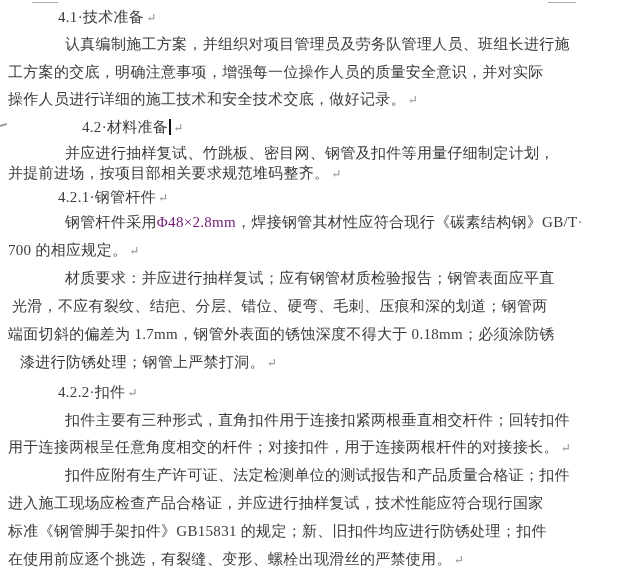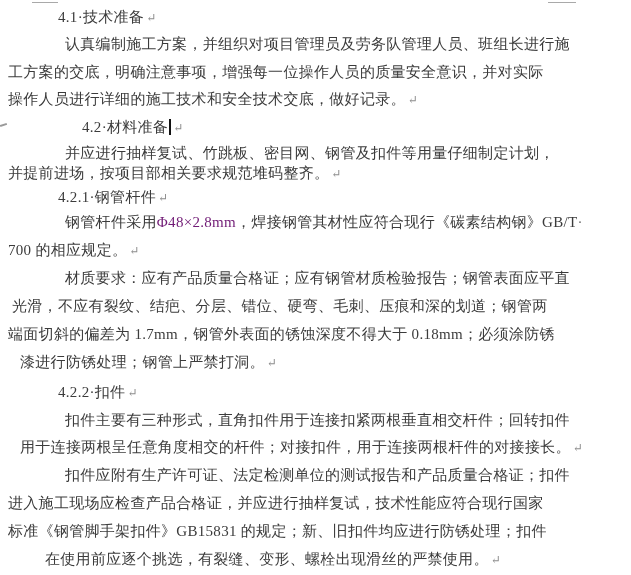--- a/index.html
+++ b/index.html
@@ -49,28 +49,28 @@
   <div class="line" style="left:46px;top:119px;margin-left:36px;"><span>4.2·材料准备</span><span class="caret"></span><span class="pmark">↵</span></div>
 
   <div class="line" style="left:65px;top:145px;"><span>并应进行抽样复试、竹跳板、密目网、钢管及扣件等用量仔细制定计划，</span></div>
   <div class="line" style="left:8px;top:165px;"><span>并提前进场，按项目部相关要求规范堆码整齐。</span><span class="pmark">↵</span></div>
 
   <div class="line" style="left:58px;top:189px;"><span>4.2.1·钢管杆件</span><span class="pmark">↵</span></div>
 
   <div class="line" style="left:65px;top:214px;"><span>钢管杆件采用</span><span class="blue">Φ48×2.8mm</span><span>，焊接钢管其材性应符合现行《碳素结构钢》GB/T</span><span class="sdot">·</span></div>
   <div class="line" style="left:8px;top:242px;"><span>700 的相应规定。</span><span class="pmark">↵</span></div>
 
-  <div class="line" style="left:65px;top:270px;"><span>材质要求：应有产品质量合格证；应有钢管材质检验报告；钢管表面应平直</span></div>
+  <div class="line" style="left:65px;top:270px;"><span>材质要求：并应进行抽样复试；应有钢管材质检验报告；钢管表面应平直</span></div>
   <div class="line" style="left:12px;top:298px;"><span>光滑，不应有裂纹、结疤、分层、错位、硬弯、毛刺、压痕和深的划道；钢管两</span></div>
   <div class="line" style="left:8px;top:326px;"><span>端面切斜的偏差为 1.7mm，钢管外表面的锈蚀深度不得大于 0.18mm；必须涂防锈</span></div>
   <div class="line" style="left:20px;top:354px;"><span>漆进行防锈处理；钢管上严禁打洞。</span><span class="pmark">↵</span></div>
 
   <div class="line" style="left:58px;top:384px;"><span>4.2.2·扣件</span><span class="pmark">↵</span></div>
 
   <div class="line" style="left:65px;top:412px;"><span>扣件主要有三种形式，直角扣件用于连接扣紧两根垂直相交杆件；回转扣件</span></div>
-  <div class="line" style="left:20px;top:439px;"><span>用于连接两根呈任意角度相交的杆件；对接扣件，用于连接两根杆件的对接接长。</span><span class="pmark">↵</span></div>
+  <div class="line" style="left:8px;top:439px;"><span>用于连接两根呈任意角度相交的杆件；对接扣件，用于连接两根杆件的对接接长。</span><span class="pmark">↵</span></div>
 
   <div class="line" style="left:65px;top:467px;"><span>扣件应附有生产许可证、法定检测单位的测试报告和产品质量合格证；扣件</span></div>
   <div class="line" style="left:8px;top:495px;"><span>进入施工现场应检查产品合格证，并应进行抽样复试，技术性能应符合现行国家</span></div>
   <div class="line" style="left:8px;top:523px;"><span>标准《钢管脚手架扣件》GB15831 的规定；新、旧扣件均应进行防锈处理；扣件</span></div>
-  <div class="line" style="left:8px;top:551px;margin-left:37px;"><span>在使用前应逐个挑选，有裂缝、变形、螺栓出现滑丝的严禁使用。</span><span class="pmark">↵</span></div>
+  <div class="line" style="left:8px;top:551px;"><span>在使用前应逐个挑选，有裂缝、变形、螺栓出现滑丝的严禁使用。</span><span class="pmark">↵</span></div>
 
 </div>
 
 </body></html>

